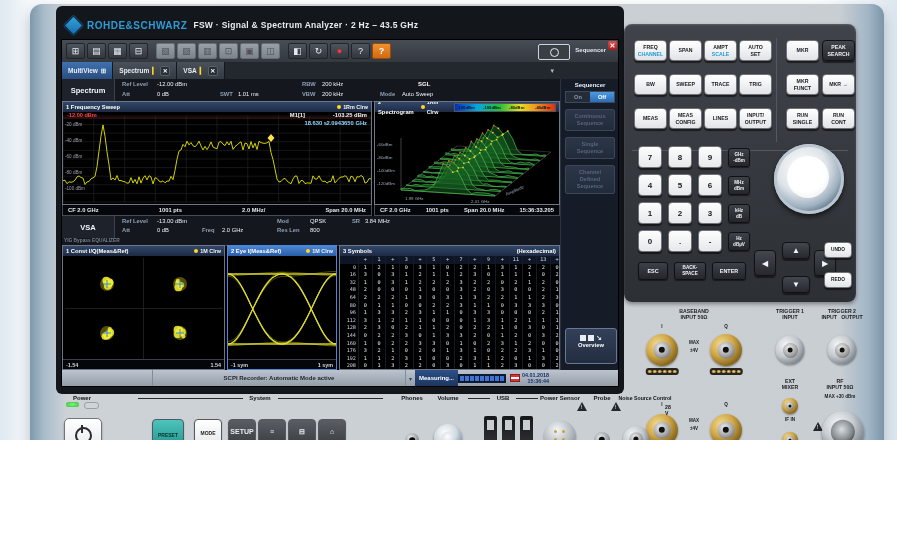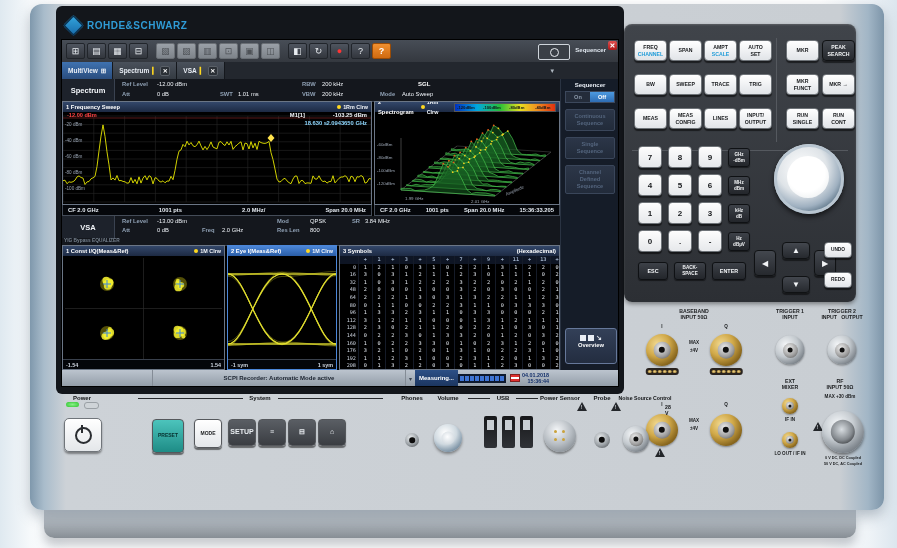--- a/index.html
+++ b/index.html
@@ -1,16 +1,16 @@
 <!DOCTYPE html>
 <html><head>
 <meta charset="utf-8">
 <style>
   html,body{margin:0;padding:0;background:#fff;}
-  #stage{position:relative;width:897px;height:548px;overflow:hidden;
+  #stage{position:relative;width:897px;height:440px;overflow:hidden;
     background:linear-gradient(90deg,#dfe9f0 0,#f6f9fb 30px,#ffffff 70px,#ffffff 820px,#eef3f7 870px,#dce6ee 897px);
     font-family:"Liberation Sans",sans-serif;}
   
   .device{position:absolute;left:30px;top:4px;width:854px;height:506px;border-radius:12px;
     background:linear-gradient(90deg,#7f98ac 0,#a9bccb 14px,#cdd2d7 36px,#c9ced3 calc(100% - 44px),#a2b6c6 calc(100% - 16px),#7d95a9 100%);
     box-shadow:0 6px 14px rgba(60,80,100,.35);}
   .base{position:absolute;left:44px;top:508px;width:812px;height:30px;border-radius:0 0 10px 10px;
     background:linear-gradient(#cdd2d7,#a8afb6 55%,#878e95);box-shadow:0 8px 10px rgba(100,110,120,.35);}
   
   .bezel{position:absolute;left:56px;top:6px;width:568px;height:388px;background:#13161b;border-radius:6px;}
@@ -144,20 +144,21 @@
 <body>
 
 <div id="stage">
   <div class="base"></div>
   <div class="device">
 
     <div class="bezel" style="left:26px;top:2px;">
       <div class="brandrow">
         <span class="rslogo"></span>
         <span class="brandtext">ROHDE&amp;SCHWARZ</span>
+        <span class="headline">FSW · Signal &amp; Spectrum Analyzer · 2 Hz – 43.5 GHz</span>
       </div>
 
       <div class="screen">
 
         <div class="toolbar">
           <span id="toolbar-icons" style="display:flex;">
               <span class="tbicon ">⊞</span>
               <span class="tbicon ">▤</span>
               <span class="tbicon ">▦</span>
               <span class="tbicon ">⊟</span>

